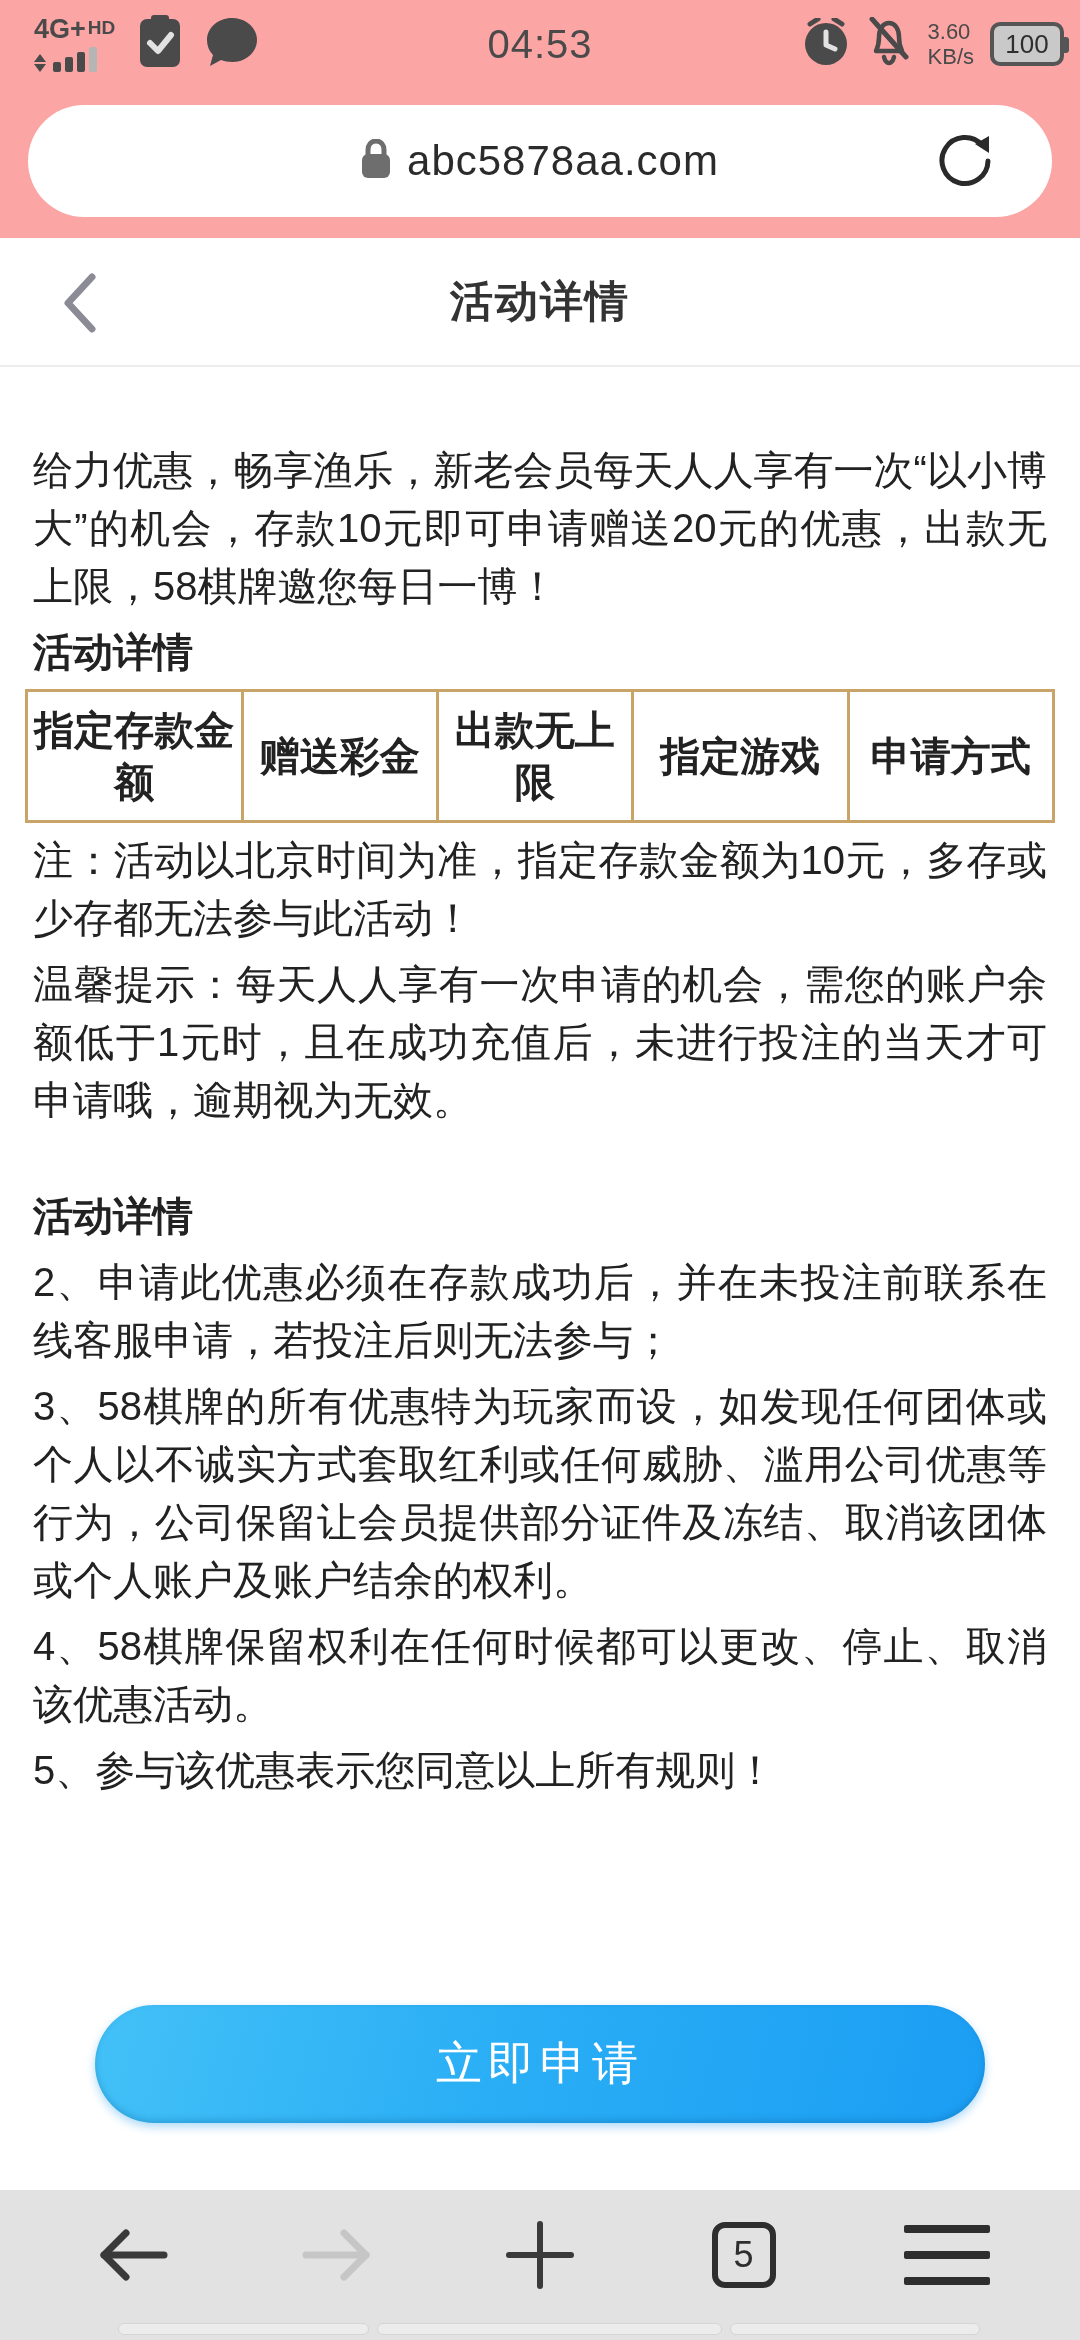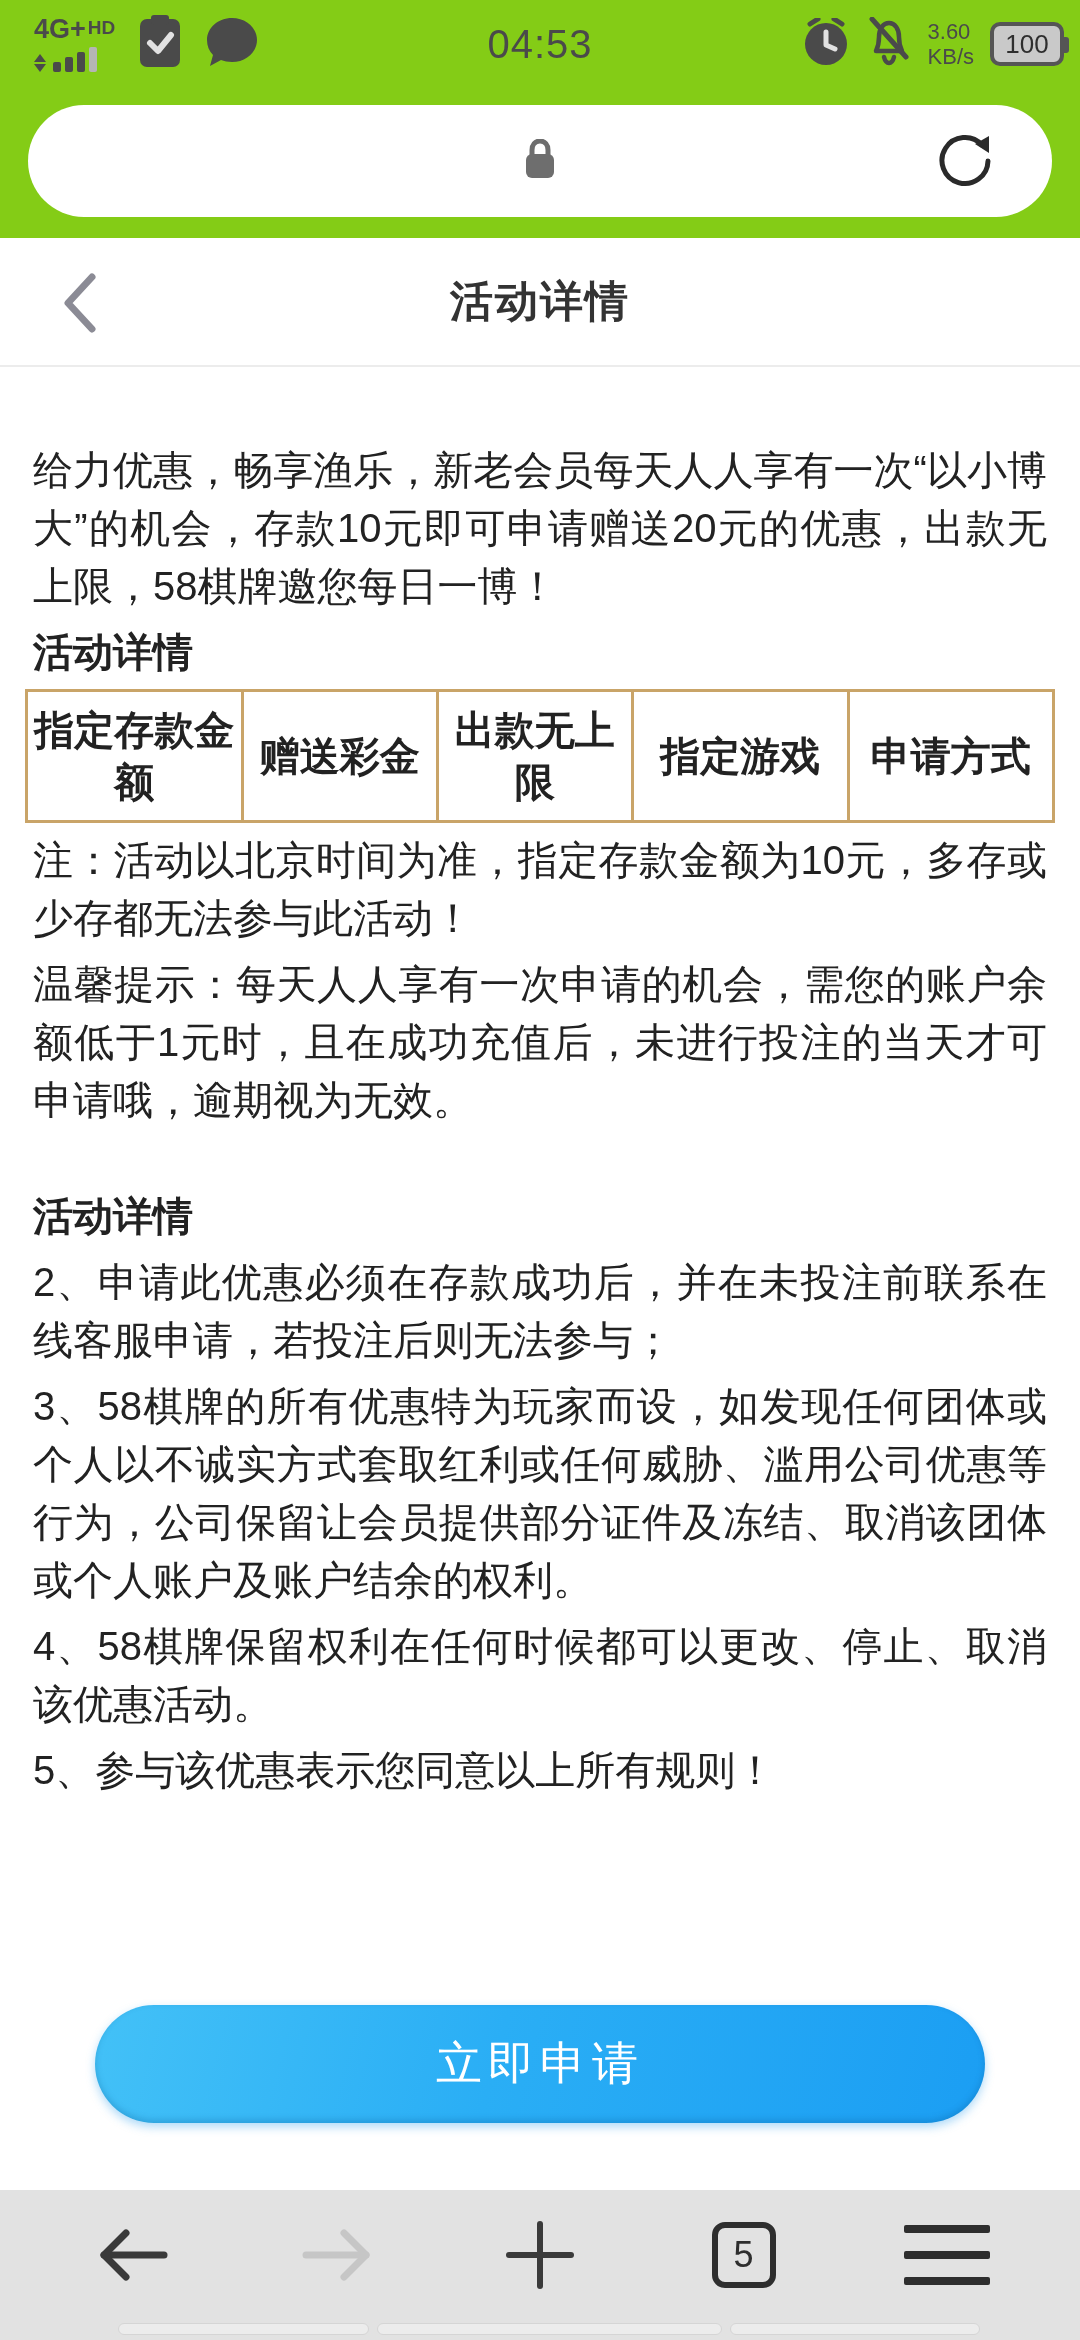--- a/index.html
+++ b/index.html
@@ -3,21 +3,21 @@
 <meta charset="utf-8">
 <style>
   html,body{margin:0;padding:0;}
   body{
     width:1080px;height:2340px;position:relative;overflow:hidden;
     background:#ffffff;
     font-family:"Liberation Sans","DejaVu Sans",sans-serif;
     color:#222;
   }
   
-  .top-band{position:absolute;top:0;left:0;width:1080px;height:238px;background:#84cc16;}
+  .top-band{position:absolute;top:0;left:0;width:1080px;height:238px;background:#fca5a5;}
   .status-row{position:absolute;top:8px;left:0;width:1080px;height:72px;}
   .status-left{position:absolute;left:34px;top:0;height:72px;display:flex;align-items:center;gap:24px;}
   .status-right{position:absolute;right:16px;top:0;height:72px;display:flex;align-items:center;gap:16px;}
   .status-time{position:absolute;left:0;right:0;top:0;height:72px;display:flex;align-items:center;justify-content:center;
     font-size:40px;color:#4a4a4a;letter-spacing:1px;}
   .sig-block{display:flex;flex-direction:column;align-items:flex-start;line-height:1;}
   .sig-text{font-weight:700;color:#4a4a4a;white-space:nowrap;}
   .sig-4g{font-size:27px;}
   .sig-hd{font-size:19px;vertical-align:4px;margin-left:2px;}
   .sig-bars{display:flex;align-items:flex-end;gap:4px;margin-top:4px;}
@@ -134,20 +134,21 @@
     </div>
   </div>
 
   <div class="url-pill">
     <span>
       <svg width="30" height="40" viewBox="0 0 30 40">
           <rect x="1" y="15" width="28" height="24" rx="6" fill="#6e6e6e"></rect>
           <path d="M7 17 L7 11 C7 6 10 2 15 2 C20 2 23 6 23 11 L23 17" fill="none" stroke="#6e6e6e" stroke-width="5"></path>
         </svg>
     </span>
+    <span class="url-text">abc5878aa.com</span>
     <span class="refresh-btn">
       <svg width="58" height="58" viewBox="0 0 58 58">
         <path d="M45 13 A 23 23 0 1 0 51 29" fill="none" stroke="#2a2a2a" stroke-width="5" stroke-linecap="round"></path>
         <polygon points="38,12 52,4 52,21" fill="#2a2a2a"></polygon>
       </svg>
     </span>
   </div>
 </div>
 
 <div class="page-header">

